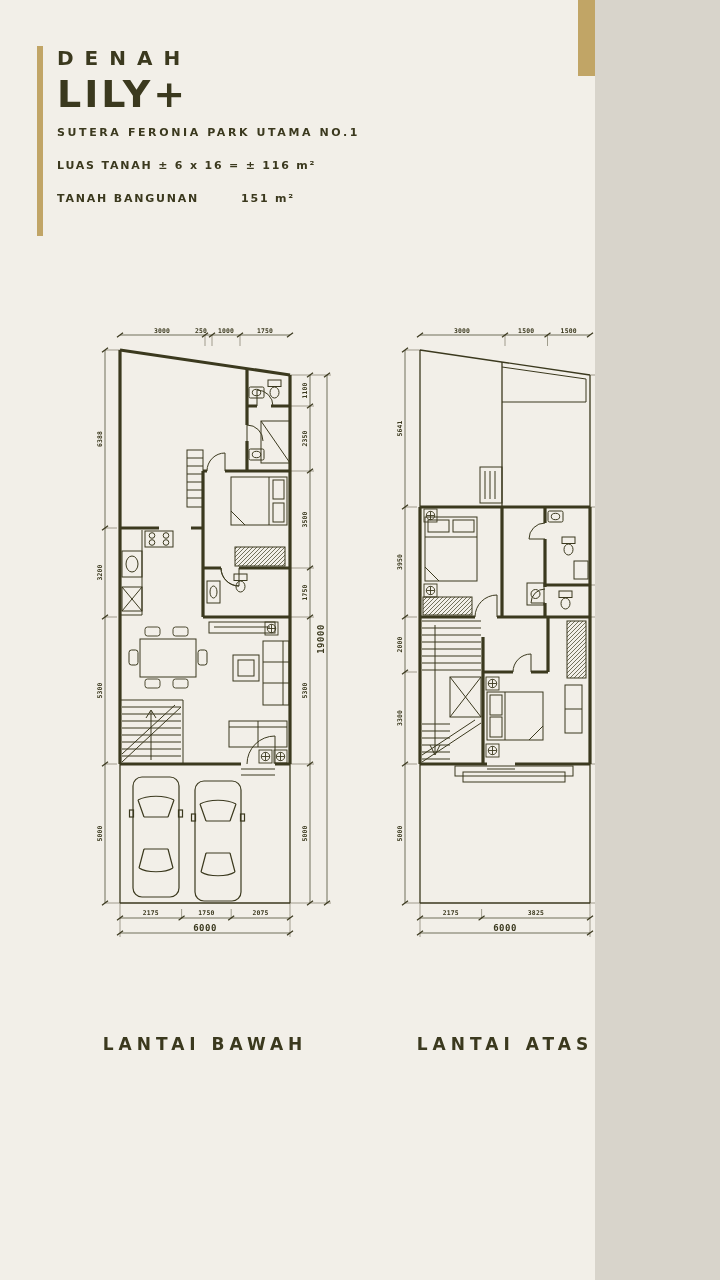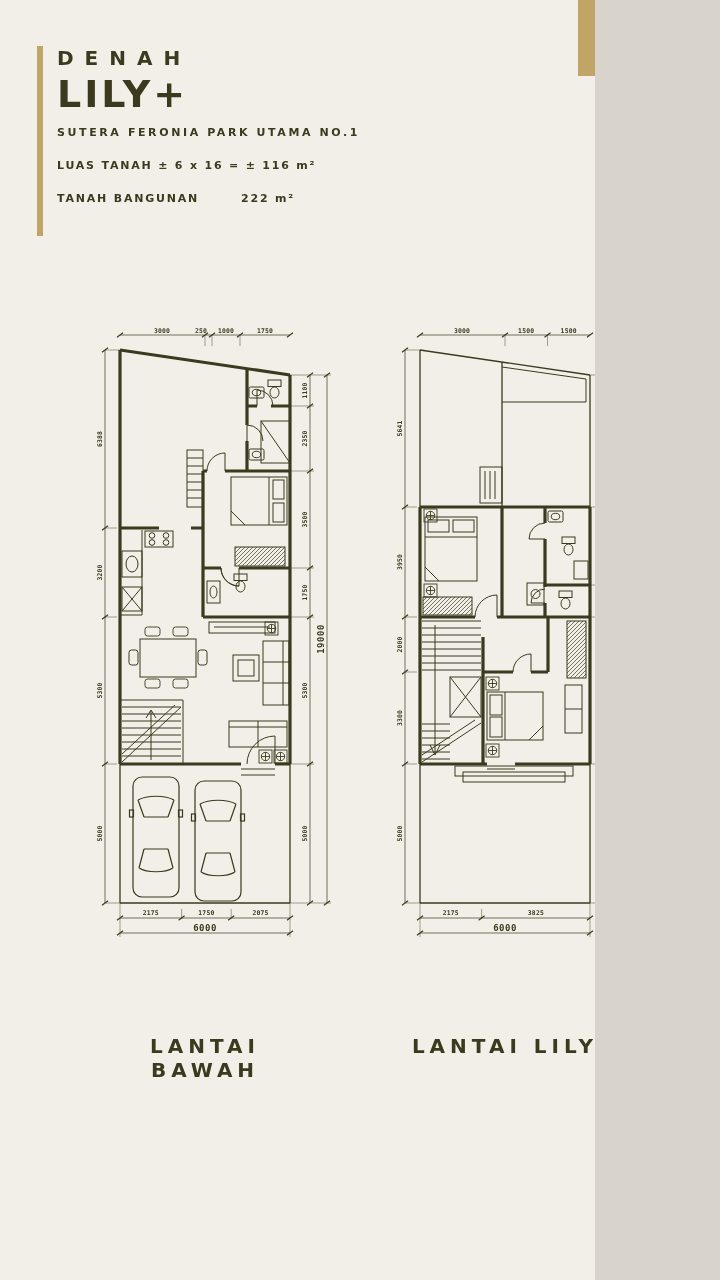--- a/index.html
+++ b/index.html
@@ -9,21 +9,21 @@
   .accent-bar{position:absolute;left:37px;top:46px;width:6px;height:190px;background:#C1A566;}
   .header{position:absolute;left:57px;top:48px;}
   .eyebrow{font-size:20px;font-weight:bold;letter-spacing:11px;line-height:1;}
   .title{font-size:38px;font-weight:bold;letter-spacing:3px;line-height:1;margin-top:7px;}
   .subtitle{margin-top:13px;font-size:11px;font-weight:bold;letter-spacing:2.6px;}
   .area-row{margin-top:20px;font-size:11px;font-weight:bold;letter-spacing:1.8px;}
   .area-row .value{margin-left:42px;}
   .plan{position:absolute;width:260px;height:630px;top:325px;}
   .plan.lower{left:95px;} .plan.upper{left:395px;}
   .caption{position:absolute;top:1034px;width:220px;text-align:center;
-           font-size:20px;font-weight:bold;letter-spacing:5px;}
+           font-size:17px;font-weight:bold;letter-spacing:5px;}
   .caption.lower{left:95px;} .caption.upper{left:395px;}
   
   .w{stroke:#3B391E;stroke-width:3.2;fill:none;}
   .t{stroke:#3B391E;stroke-width:1;fill:none;}
   .m{stroke:#3B391E;stroke-width:1.3;fill:none;}
   .d{stroke:#3B391E;stroke-width:0.7;fill:none;}
   .e{stroke:#3B391E;stroke-width:0.45;fill:none;}
   .hb{stroke:#3B391E;stroke-width:1;fill:url(#hz);}
   text{text-anchor:middle;}
   .dt{font:700 6.4px "DejaVu Sans Mono", monospace;fill:#3B391E;letter-spacing:0.2px;}
@@ -38,21 +38,21 @@
   <div class="accent-bar"></div>
 
   <div class="header">
     <div class="eyebrow">DENAH</div>
     <div class="title">LILY+</div>
     <div class="subtitle">SUTERA FERONIA PARK UTAMA NO.1</div>
     <div class="area-row">
       <span>LUAS TANAH ± 6 x 16 = ± 116 m²</span>
     </div>
     <div class="area-row">
-      <span>TANAH BANGUNAN</span><span class="value">222 m²</span>
+      <span>TANAH BANGUNAN</span><span class="value">151 m²</span>
     </div>
   </div>
 
   <svg class="plan lower" viewBox="0 0 260 630">
     <defs>
       <pattern id="hz" patternUnits="userSpaceOnUse" width="4" height="4">
         <path d="M0,4 L4,0" stroke="#3B391E" stroke-width="0.7"></path>
       </pattern>
       <path id="tk" d="M-3,2.3 L3,-2.3" stroke="#3B391E" stroke-width="1.2"></path>
       <g id="pl" stroke="#3B391E" stroke-width="0.9" fill="none">
@@ -376,15 +376,15 @@
         <text class="dt" x="212" y="508.5" transform="rotate(-90 212 508.5)">5000</text>
         <text class="dtb" x="229" y="314" transform="rotate(-90 229 314)">19000</text>
         <text class="dt" x="55.8" y="590">2175</text>
         <text class="dt" x="140.9" y="590">3825</text>
         <text class="dtb" x="110" y="605.5">6000</text>
       </g>
     </g>
   </svg>
 
   <div class="caption lower">LANTAI BAWAH</div>
-  <div class="caption upper">LANTAI LILY</div>
+  <div class="caption upper">LANTAI ATAS</div>
 
 </div>
 
 </body></html>

